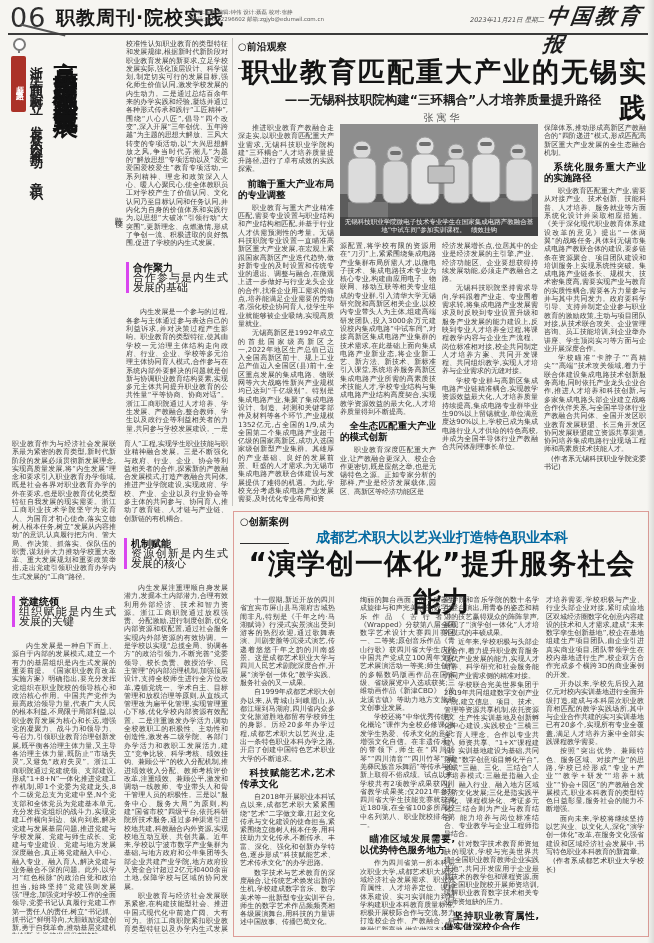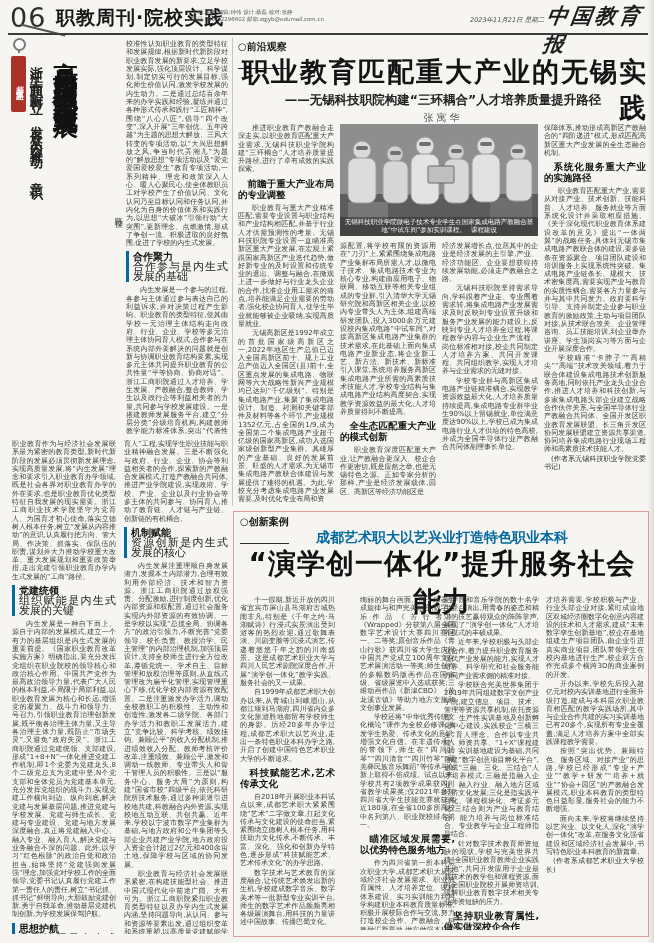--- a/index.html
+++ b/index.html
@@ -27,21 +27,21 @@
         font-size:13px;font-weight:700;color:#222;letter-spacing:5px;}
   .v-title{position:absolute;left:49px;top:42px;height:396px;writing-mode:vertical-rl;text-orientation:upright;
         font-size:25px;font-weight:900;color:#121212;letter-spacing:4px;}
   .v-author{position:absolute;left:112px;top:210px;writing-mode:vertical-rl;text-orientation:upright;
         font-size:8px;color:#4f4f4f;letter-spacing:2px;}
   
   .flow{position:absolute;overflow:hidden;text-align:justify;}
   .bp{margin:0 0 1px 0;font-size:7px;line-height:8.3px;text-indent:2em;color:#3d3d3d;}
   .bp.pc{text-indent:0;}
   .bp.sig{text-indent:1em;color:#2f2f2f;}
-  .lh{border-left:3px solid #0369a1;padding-left:4px;margin:4px 0;}
+  .lh{border-left:3px solid #d946ef;padding-left:4px;margin:15px 0;}
   .lh1{font-size:10px;font-weight:800;color:#141414;line-height:11px;}
   .lh2{font-size:11px;font-weight:400;color:#1a1a1a;line-height:10px;}
   .rh{font-size:9.5px;line-height:11px;font-weight:800;color:#141414;margin:4px 0;text-indent:1em;}
   
   .art-badge{position:absolute;font-size:10px;font-weight:800;color:#1a1a1a;border-bottom:1.5px solid #2c2c2c;padding-bottom:14px;}
   .a1-headline{position:absolute;left:238px;top:54px;width:410px;text-align:right;font-size:27px;
         font-weight:900;color:#141414;letter-spacing:2px;}
   .a1-deck{position:absolute;left:238px;top:92px;width:410px;text-align:center;font-size:12.5px;font-weight:600;color:#222;}
   .a-author{position:absolute;text-align:center;font-size:10px;color:#555;letter-spacing:3px;}
   .photo{position:absolute;left:340px;top:124px;width:198px;height:112px;background:#8f8f8f;overflow:hidden;}
@@ -133,21 +133,21 @@
       <g fill="#707070">
         <rect x="16" y="22" width="12" height="4" rx="2"></rect>
           <rect x="50" y="27" width="11" height="4" rx="2"></rect>
         <rect x="79" y="18" width="12" height="4" rx="2"></rect>
           <rect x="111" y="25" width="11" height="4" rx="2"></rect>
         <rect x="140" y="18" width="12" height="4" rx="2"></rect>
           <rect x="172" y="25" width="11" height="4" rx="2"></rect>
       </g>
       <rect x="88" y="42" width="26" height="17" rx="1" fill="#bfbfbf" stroke="#6b6b6b"></rect>
     </svg>
-    <div class="caption"><span>无锡科技职业学院微电子技术专业学生在国家集成电路产教融合基地“中试车间”参加实训课程。</span><span class="credit">课程建设</span></div>
+    <div class="caption"><span>无锡科技职业学院微电子技术专业学生在国家集成电路产教融合基地“中试车间”参加实训课程。</span><span class="credit">绩效挂钩</span></div>
   </div>
 
   <div class="flow" style="left:238px;top:124px;width:96px;height:382px;">
       <p class="bp">推进职业教育产教融合走深走实,以职业教育匹配重大产业需求,无锡科技职业学院构建“三环耦合”人才培养质量提升路径,进行了卓有成效的实践探索。</p>
       <div class="rh">前瞻于重大产业布局的专业调整</div>
       <p class="bp">职业教育与重大产业精准匹配,需要专业设置与职业结构和产业结构相匹配,并基于行业人才供需预测性的考量。无锡科技职院专业设置一直瞄准高新区重大产业发展,在宏观上紧跟国家高新区产业迭代趋势,做好新专业的及时设置和传统专业的退出、调整与融合,在微观上进一步做好与行业龙头企业的合作,找准企业用工需求的痛点,培养能满足企业需要的劳动者,强化校企协同育人,使学生毕业就能够被企业吸纳,实现高质量就业。</p>
       <p class="bp">无锡高新区是1992年成立的首批国家级高新区之一,2022年地区生产总值已迈入全国高新区前十、规上工业总产值迈入全国区(县)前十,全区重点发展的集成电路、物联网等六大战略性新兴产业规模均已达到“千亿级别”。特别是集成电路产业,集聚了集成电路设计、制造、封测和关键零部件及材料等各个环节,产业规模1352亿元,占全国的1/9,成为全国第二个集成电路产业超千亿级的国家高新区,成功入选国家级创新型产业集群。其雄厚的产业基础、良好的发展前景、旺盛的人才需求,为无锡市集成电路产教联合体建设与发展提供了难得的机遇。为此,学校充分考虑集成电路产业发展需要,及时优化专业布局和资</p>
     </div>
   <div class="flow" style="left:340px;top:242px;width:96px;height:264px;">
       <p class="bp pc">源配置,将学校有限的资源用在“刀刃”上,紧紧围绕集成电路产业集群布局所需人才,以微电子技术、集成电路技术专业为核心专业,构建由应用电子、物联网、移动互联等相关专业组成的专业群,引入清华大学无锡研究院和高新区相关企业,以校内专业带头人为主体,组建高端研发团队,投入3000余万元建设校内集成电路“中试车间”,对接高新区集成电路产业集群的技术需求,在此基础上面向集成电路产业新业态,将企业新工艺、新方法、新技术、新标准引入课堂,系统培养服务高新区集成电路产业所需的高素质技术技能人才,学校专业结构与集成电路产业结构高度契合,实现教学资源效益的最大化,人才培养质量得到不断提高。</p>

